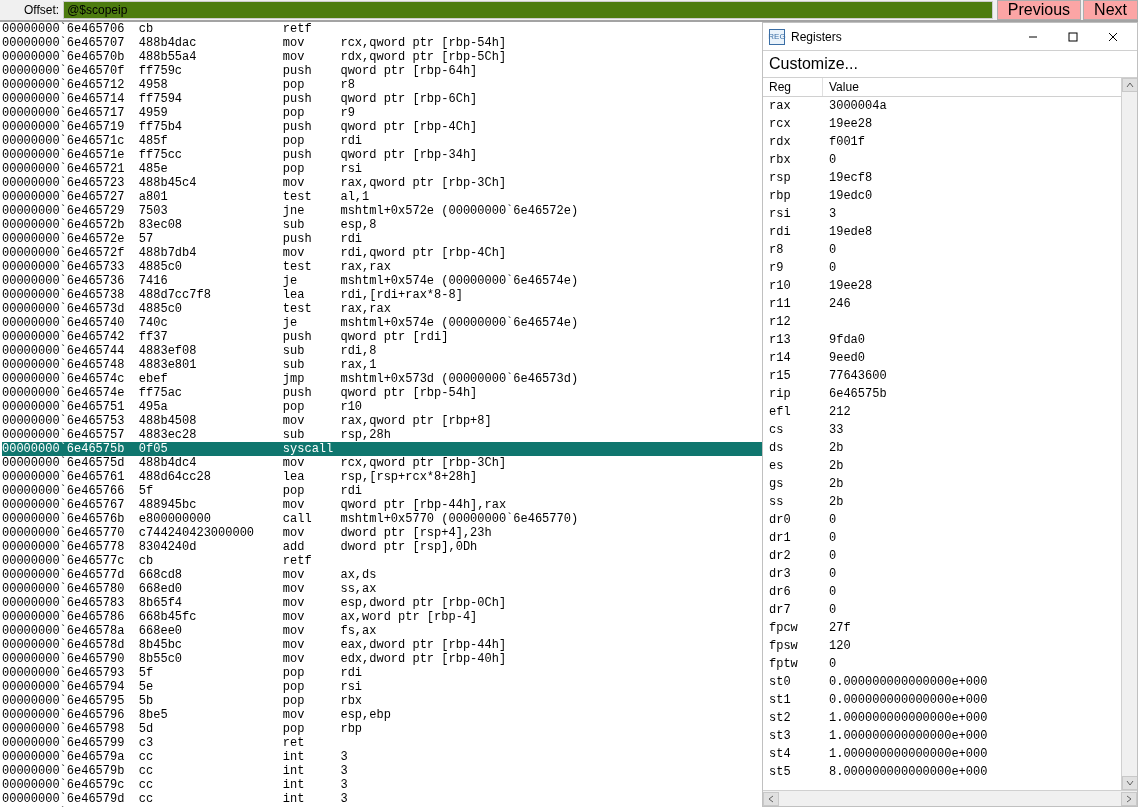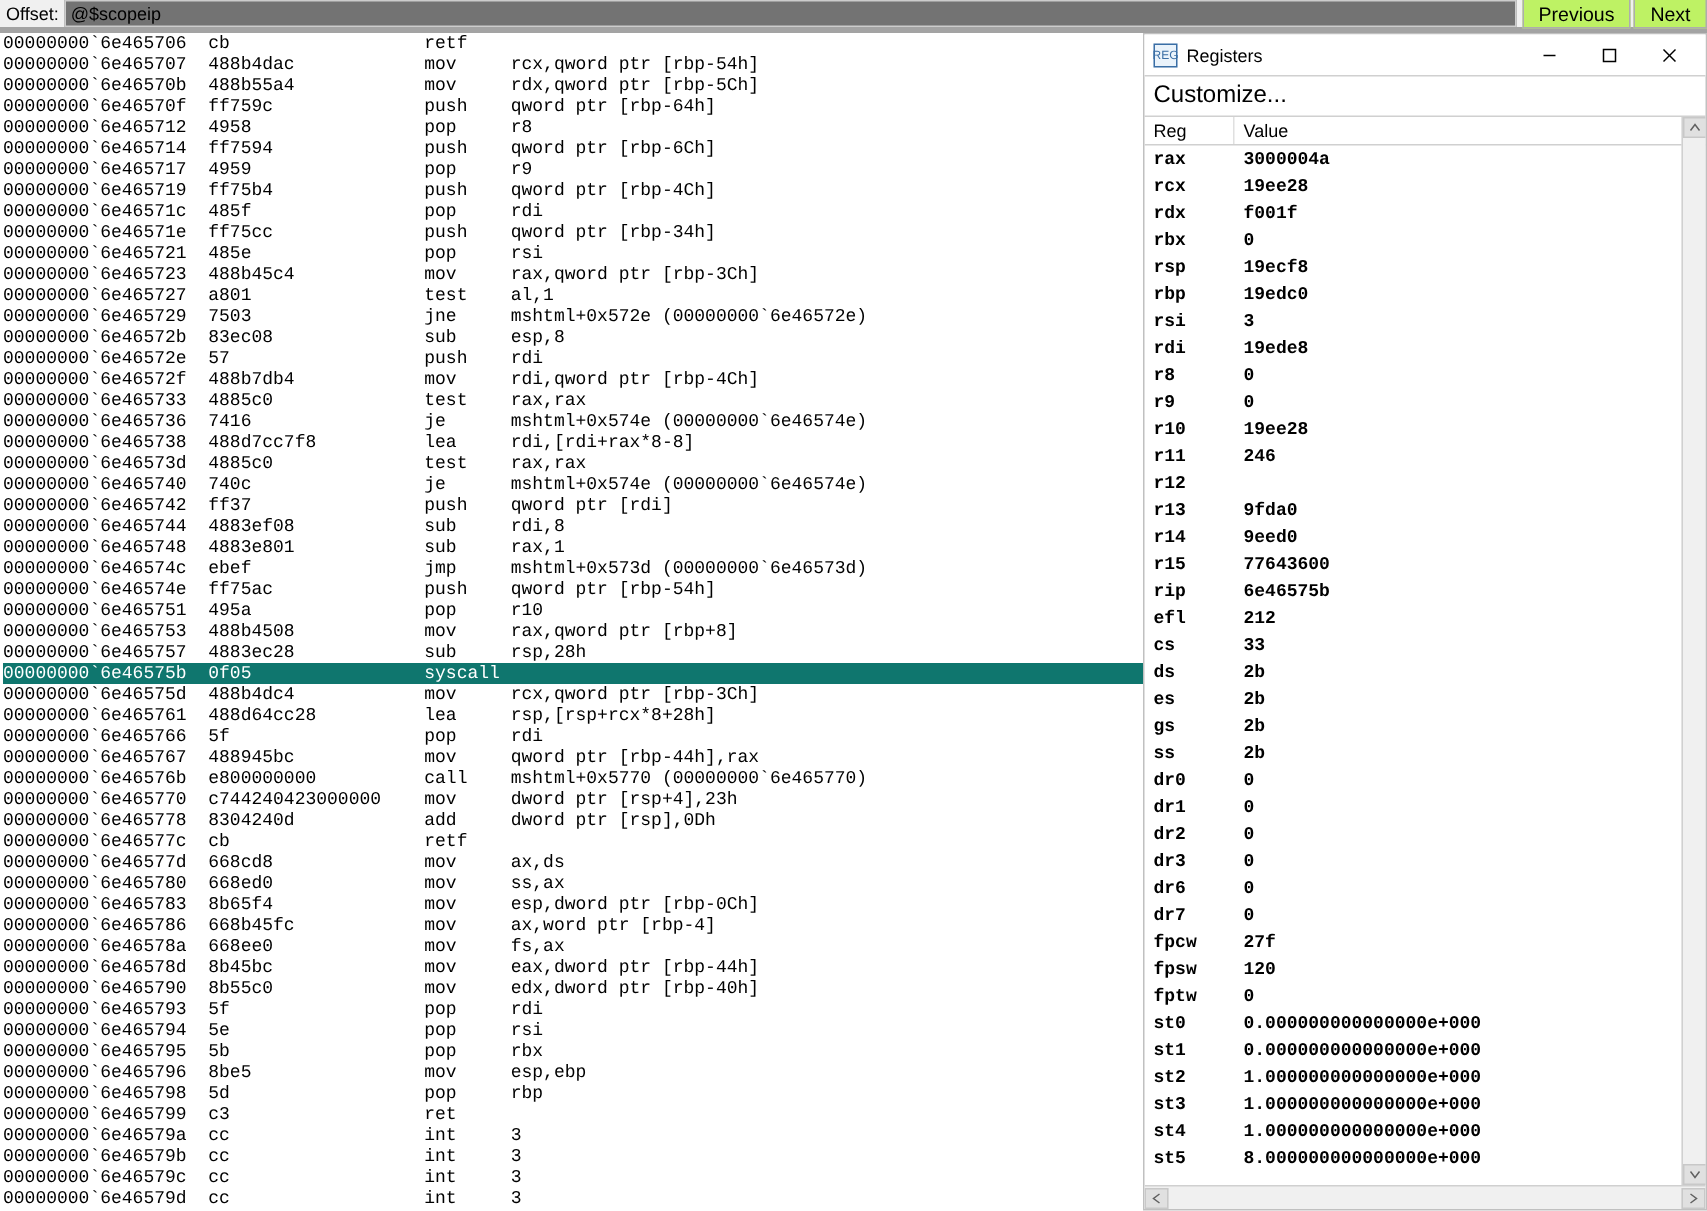--- a/index.html
+++ b/index.html
@@ -9,45 +9,46 @@
   background: #fff;
   overflow: hidden;
   width: 1138px;
   height: 807px;
   position: relative;
 }
 .topbar {
   display: flex;
   align-items: center;
   background: #f0f0f0;
-  border-bottom: 4px solid #a3a3a3;
+  border-bottom: 2px solid #a3a3a3;
   height: 22px;
   font-family: 'Segoe UI', Tahoma, sans-serif;
   font-size: 12px;
+  padding-left: 20px;
 }
 .topbar-label {
   padding: 0 4px 0 4px;
 }
 .offset-input {
   flex: 1;
   height: 18px;
   border: 1px solid #ccc;
-  background: #737373;
+  background: #4d7c0f;
   font-family: 'Segoe UI', Tahoma, sans-serif;
   font-size: 12px;
   padding: 0 3px;
   margin-right: 2px;
 }
 .nav-btn {
   height: 20px;
   padding: 0 10px;
   border: 1px solid #adadad;
-  background: #bef264;
-  font-family: 'Segoe UI', Tahoma, sans-serif;
-  font-size: 13px;
+  background: #fca5a5;
+  font-family: 'Segoe UI', Tahoma, sans-serif;
+  font-size: 16px;
   cursor: pointer;
   margin-left: 2px;
 }
 .main {
   display: flex;
   height: calc(100% - 22px);
 }
 .disasm {
   flex: 1;
   overflow: auto;
@@ -109,21 +110,20 @@
   font-size: 12px;
   border-bottom: 1px solid #d0d0d0;
 }
 .reg-headers .col { padding: 2px 6px; border-right:1px solid #e0e0e0; }
 .col-reg { width: 60px; }
 .col-val { flex:1; }
 .reg-body {
   flex:1;
   overflow-y: auto;
   overflow-x: auto;
-  font-weight: bold;
 }
 .reg-row {
   display:flex;
   font-family: Consolas, 'Courier New', monospace;
   font-size: 12px;
   line-height: 18px;
 }
 .reg-row .rname { width:60px; padding-left:6px; }
 .reg-row .rval { flex:1; padding-left:6px; }
 .reg-foot {

